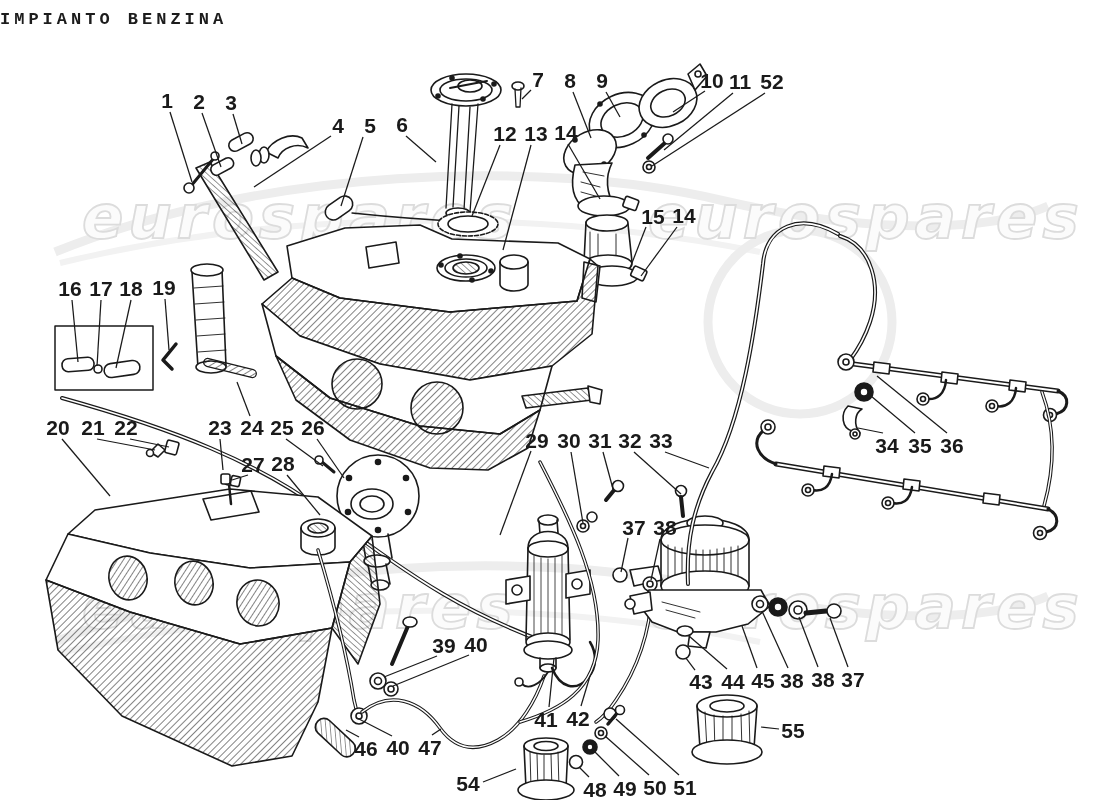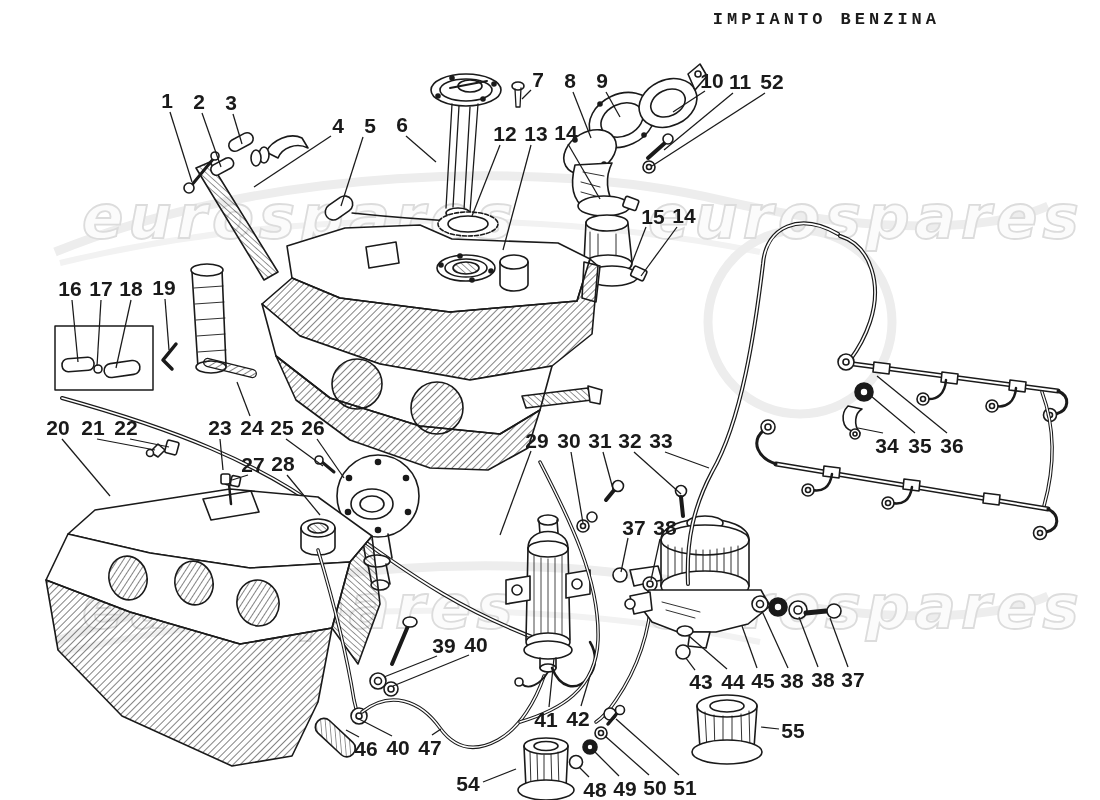--- a/index.html
+++ b/index.html
@@ -1,18 +1,18 @@
 <!DOCTYPE html>
 <html><head>
 <meta charset="utf-8">
 <style>
   html,body{margin:0;padding:0;background:#e9e9e9;}
   #page{position:relative;width:1100px;height:800px;background:#ffffff;overflow:hidden;
         font-family:"Liberation Sans",sans-serif;}
-  #title{position:absolute;left:0;top:10px;width:940px;text-align:right;
+  #title{position:absolute;left:0;top:10px;width:940px;text-align:left;
          font-family:"Liberation Mono","DejaVu Sans Mono",monospace;
          font-size:17px;font-weight:700;letter-spacing:4px;color:#1c1c1c;}
   svg{position:absolute;left:0;top:0;}
   .wm{font-family:"DejaVu Sans",sans-serif;font-style:italic;font-weight:700;
       font-size:61px;letter-spacing:5px;}
   .callout{font-family:"Liberation Sans",sans-serif;font-weight:700;font-size:21px;}
   .tube{stroke:#1a1a1a;fill:none;}
   .core{stroke:#ffffff;fill:none;}
 </style>
 </head>

